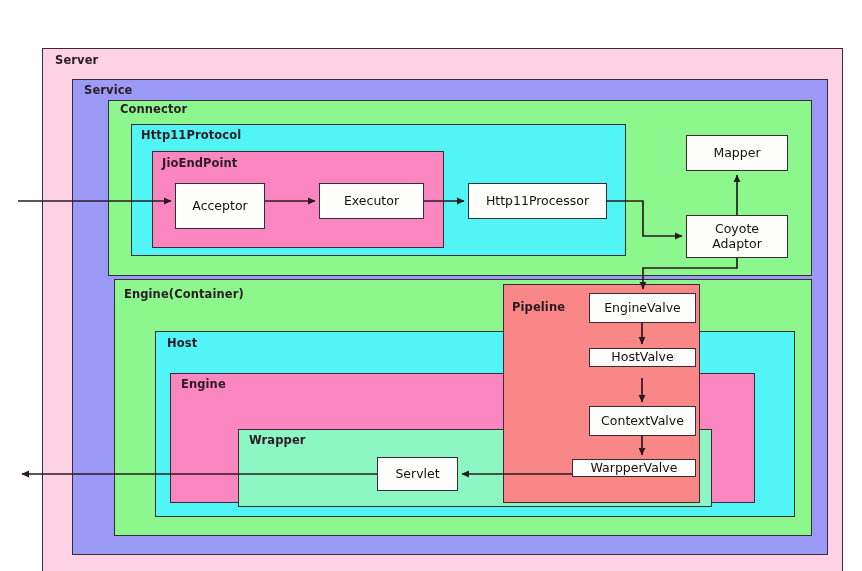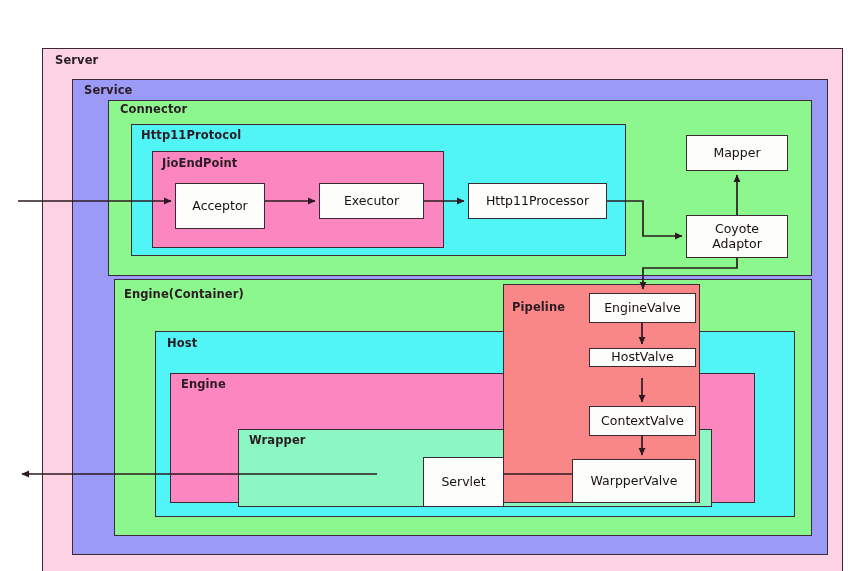--- a/index.html
+++ b/index.html
@@ -125,20 +125,20 @@
       </div>
       <div class="node-box" style="left: 589px; top: 277px; width: 107px; height: 30px; background: rgb(253, 253, 251); border-color: rgb(58, 42, 51);">
         <span class="node-label">EngineValve</span>
       </div>
       <div class="node-box" style="left: 589px; top: 332px; width: 107px; height: 19px; background: rgb(253, 253, 251); border-color: rgb(58, 42, 51);">
         <span class="node-label">HostValve</span>
       </div>
       <div class="node-box" style="left: 589px; top: 390px; width: 107px; height: 30px; background: rgb(253, 253, 251); border-color: rgb(58, 42, 51);">
         <span class="node-label">ContextValve</span>
       </div>
-      <div class="node-box" style="left: 572px; top: 443px; width: 124px; height: 44px; background: rgb(253, 253, 251); border-color: rgb(58, 42, 51);">
+      <div class="node-box" style="left: 572px; top: 443px; width: 124px; height: 18px; background: rgb(253, 253, 251); border-color: rgb(58, 42, 51);">
         <span class="node-label">WarpperValve</span>
       </div>
-      <div class="node-box" style="left: 377px; top: 441px; width: 81px; height: 50px; background: rgb(253, 253, 251); border-color: rgb(58, 42, 51); margin-left: 46px;">
+      <div class="node-box" style="left: 377px; top: 441px; width: 81px; height: 34px; background: rgb(253, 253, 251); border-color: rgb(58, 42, 51);">
         <span class="node-label">Servlet</span>
       </div>
     </div>
 </div>
 
 </body></html>

